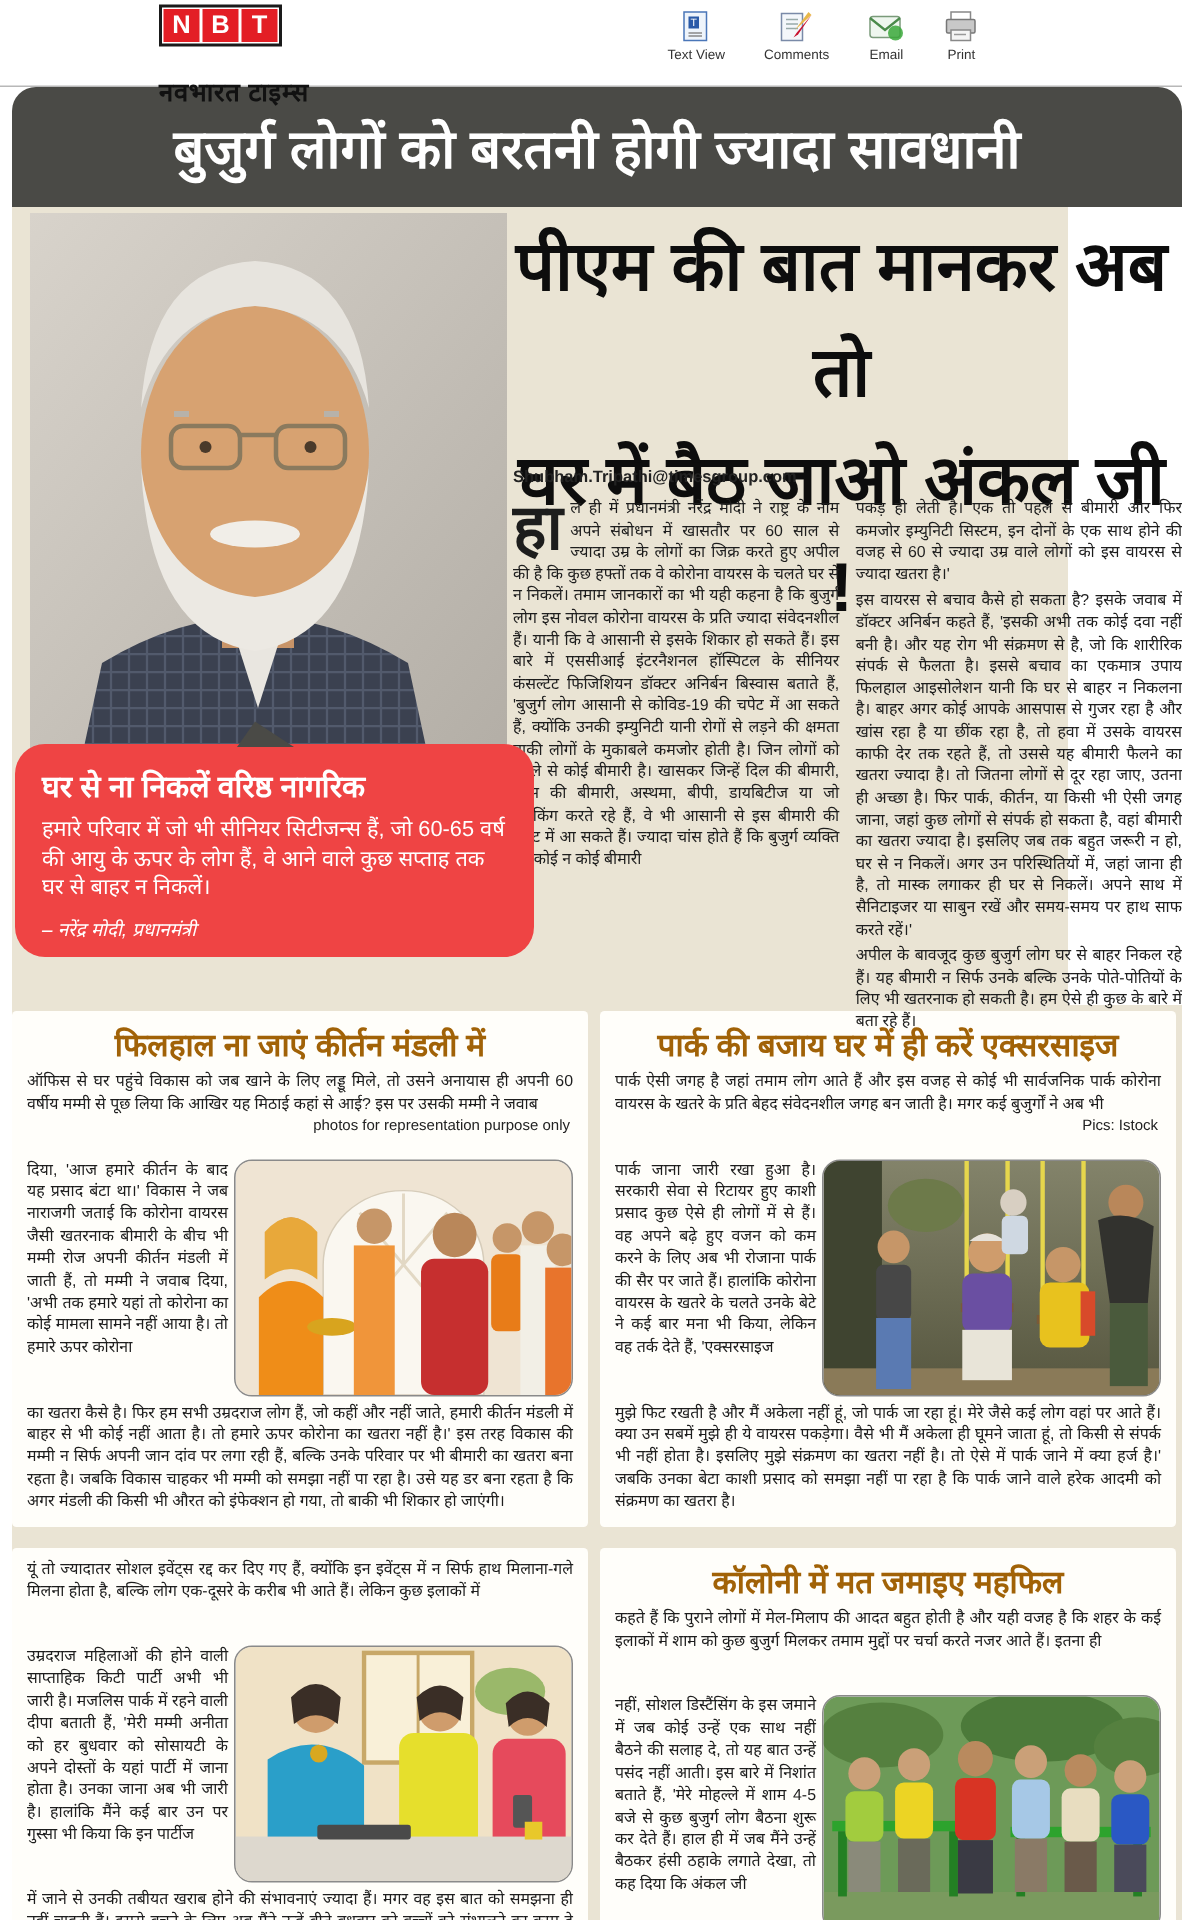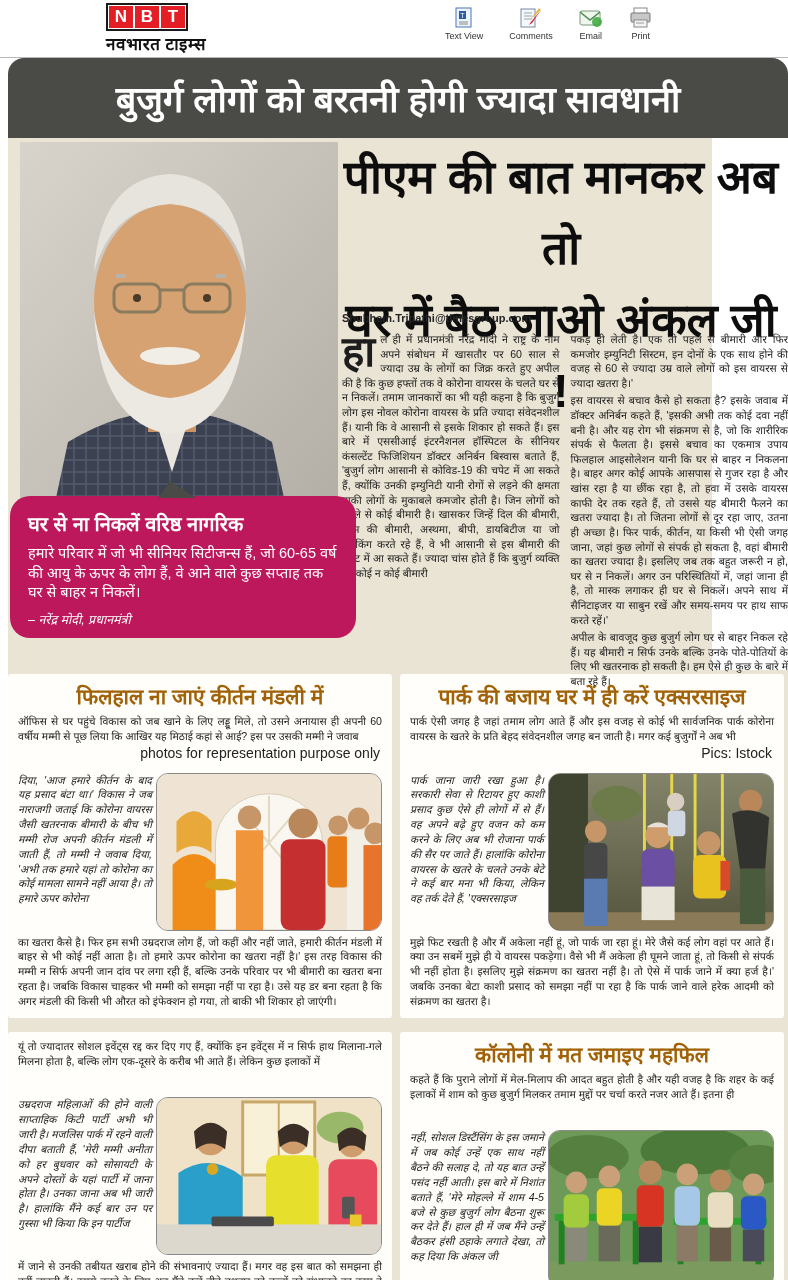--- a/index.html
+++ b/index.html
@@ -9,58 +9,58 @@
     background:#ffffff;
     font-family:"Liberation Sans", sans-serif;
     color:#1d1d1d;
   }
   
   .header { position:relative; height:58px; background:#fff; border-bottom:1px solid #b8b8b8; }
   .logo { position:absolute; left:106px; top:3px; cursor:pointer; }
   .logo-boxes { display:flex; gap:2px; border:2px solid #1a1a1a; padding:1px; width:max-content; background:#fff; }
   .logo-box { width:24px; height:22px; background:#e31e25; color:#fff; font-weight:bold; font-size:17px;
               display:flex; align-items:center; justify-content:center; }
-  .logo-name { font-size:17px; font-weight:bold; color:#111; letter-spacing:0.5px; margin-top:1px; }
+  .logo-name { font-size:17px; font-weight:bold; color:#111; letter-spacing:0.5px; margin-top:18px; }
   .toolbar { position:absolute; left:445px; top:7px; display:flex; gap:26px; }
   .tool { text-align:center; cursor:pointer; }
   .tool svg { display:block; margin:0 auto 2px; }
   .tool-label { font-size:9px; color:#333; }
   
   .banner { margin-left:8px; width:780px; height:80px; background:#4a4a46;
             border-radius:16px 16px 0 0; display:flex; align-items:center; justify-content:center; }
   .banner-text { color:#fff; font-size:36px; font-weight:bold; }
   
   .lead-area { position:relative; margin-left:8px; width:704px; height:532px; background:#eae4d4; }
   .modi-photo { position:absolute; left:12px; top:4px; width:318px; height:384px; overflow:hidden; }
   .modi-photo svg { width:100%; height:100%; display:block; }
   .headline { position:absolute; left:328px; top:4px; width:450px; text-align:center;
               font-size:46px; font-weight:800; color:#0d0d0d; line-height:1.55; }
   .byline { position:absolute; left:334px; top:174px; font-size:11px; font-weight:bold; color:#222; }
   .columns { position:absolute; left:334px; top:194px; width:446px; display:flex; gap:11px; }
   .colm { flex:1; font-size:10.6px; line-height:1.38; text-align:justify; }
   .colm p { margin:0 0 3px; }
   .dropcap { float:left; font-size:42px; line-height:0.85; font-weight:bold; padding:2px 5px 0 0; }
   
-  .quote-box { position:absolute; left:2px; top:358px; width:346px; background:#be185d; color:#fff;
+  .quote-box { position:absolute; left:2px; top:358px; width:346px; background:#ef4444; color:#fff;
                border-radius:20px; padding:14px 18px 10px; }
   .quote-box::before { content:""; position:absolute; top:-15px; left:148px;
                border-left:12px solid transparent; border-right:26px solid transparent;
                border-bottom:17px solid #4a4a46; }
   .quote-title { font-size:20px; font-weight:bold; margin-bottom:7px; }
   .quote-body { font-size:14.5px; line-height:1.35; }
   .quote-attr { font-style:italic; font-size:12.5px; margin-top:8px; }
   
   .sections { margin-left:8px; width:780px; background:#eae4d4; padding:4px 0 10px;
               display:grid; grid-template-columns:384px 384px; gap:14px 8px; }
   .card { background:#fffefa; border-radius:3px; padding:7px 10px 9px; min-height:284px; }
   .card-title { text-align:center; font-size:21px; font-weight:800; color:#a16207; margin:1px 0 4px; }
   .card-lead, .beside, .card-rest { font-size:10.6px; line-height:1.4; text-align:justify; }
   .card-lead { margin:0; }
-  .card-caption { text-align:right; font-size:14px; color:#222; margin:1px 2px 2px 0; height:10px; }
-  .card-row { display:flex; gap:4px; margin-top:18px;font-style:italic; }
+  .card-caption { text-align:right; font-size:10px; color:#222; margin:1px 2px 2px 0; height:10px; }
+  .card-row { display:flex; gap:4px; margin-top:18px; }
   .beside { width:134px; flex:none; }
   .photo { flex:1; height:158px; border:1px solid #8a8a8a; border-radius:12px; overflow:hidden; background:#ddd; }
   .photo svg { width:100%; height:100%; display:block; }
   .card-rest { margin:4px 0 0; }
 </style>
 </head>
 <body>
 
 <div class="header">
   <div class="logo">

